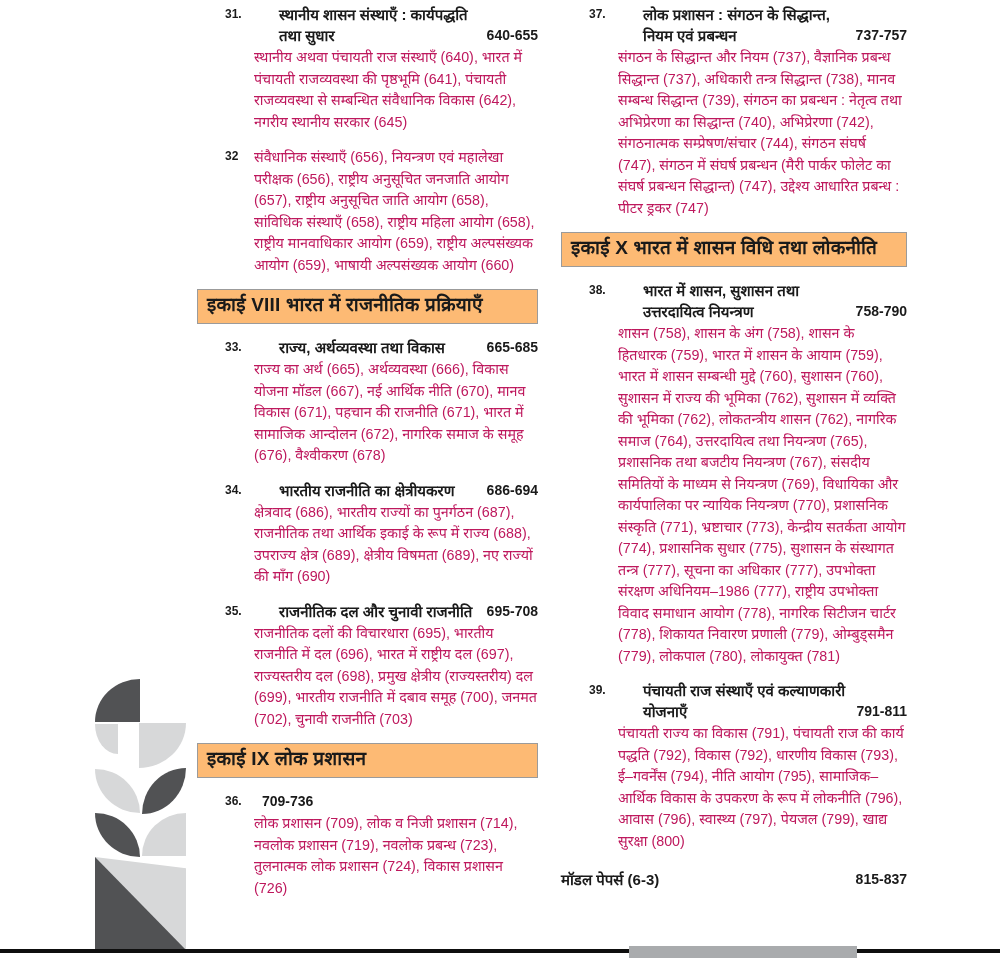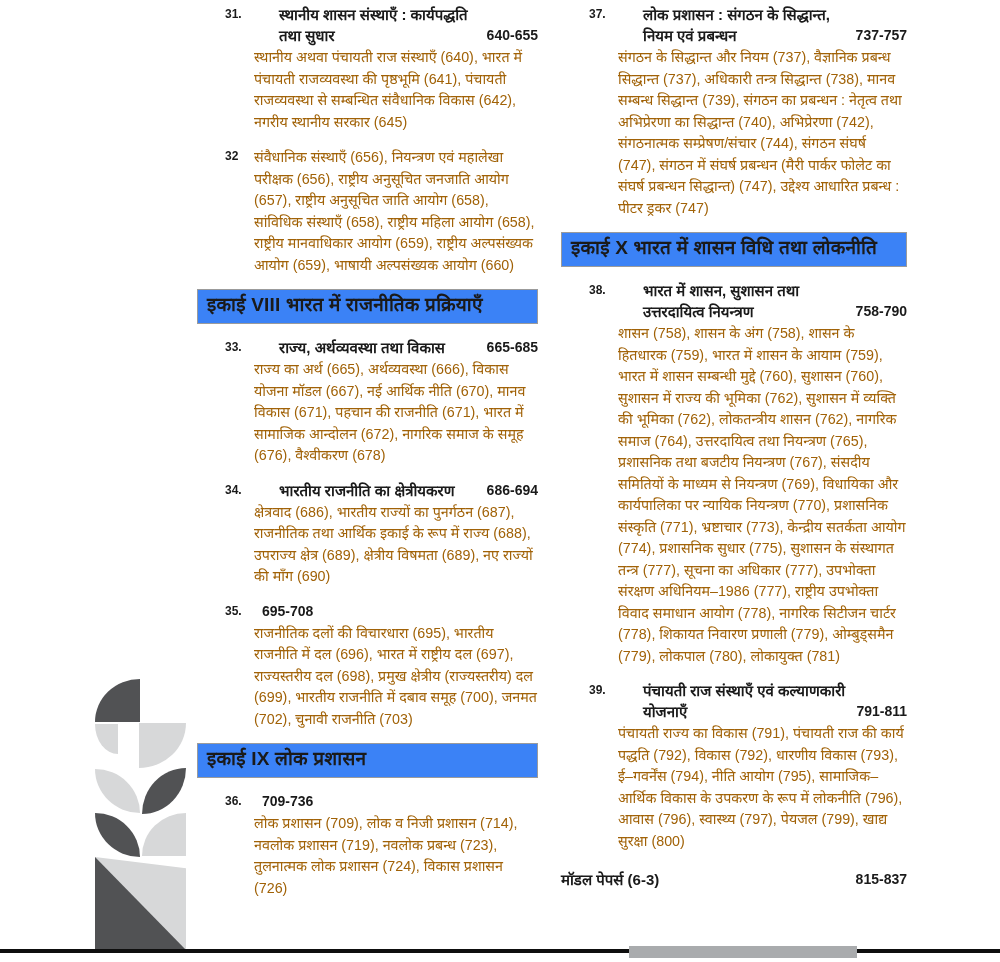--- a/index.html
+++ b/index.html
@@ -11,24 +11,24 @@
   .col{position:absolute;top:4px;}
   .col-left{left:197px;width:341px;}
   .col-right{left:561px;width:346px;}
 
   .toc-item{display:flex;margin-bottom:13px;}
   .toc-item .num{flex:none;width:29px;font-weight:bold;font-size:12px;line-height:21px;margin-left:28px;}
   .toc-item .content{flex:1;min-width:0;}
   .title-row{display:flex;align-items:flex-end;}
   .title{flex:1;font-weight:bold;font-size:15px;line-height:21px;margin-left:25px;}
   .range{flex:none;margin-left:8px;font-weight:bold;font-size:14px;line-height:21px;white-space:nowrap;}
-  .body-text{font-size:14.3px;line-height:21.5px;color:#a16207;margin-top:1px;}
+  .body-text{font-size:14.3px;line-height:21.5px;color:#be185d;margin-top:1px;}
 
   .unit-box{
-    border:1.5px solid #9b9b9b;background:#3b82f6;
+    border:1.5px solid #9b9b9b;background:#fdba74;
     padding:3px 9px 6px 9px;margin:10px 0 13px 0;
     font-weight:bold;font-size:19px;line-height:24px;letter-spacing:.2px;
   }
   .model-row{display:flex;align-items:flex-end;font-weight:bold;margin-top:17px;}
   .model-row .label{flex:1;font-size:15px;line-height:21px;}
   .model-row .range{font-size:14px;}
 
   
   .logo{position:absolute;left:95px;top:677px;width:96px;height:273px;}
   .logo .shp{position:absolute;}
@@ -92,20 +92,21 @@
         <span class="range">686-694</span>
       </div>
       <div class="body-text">क्षेत्रवाद (686), भारतीय राज्यों का पुनर्गठन (687), राजनीतिक तथा आर्थिक इकाई के रूप में राज्य (688), उपराज्य क्षेत्र (689), क्षेत्रीय विषमता (689), नए राज्यों की माँग (690)</div>
     </div>
   </div>
 
   <div class="toc-item">
     <span class="num">35.</span>
     <div class="content">
       <div class="title-row">
+        <span class="title">राजनीतिक दल और चुनावी राजनीति</span>
         <span class="range">695-708</span>
       </div>
       <div class="body-text">राजनीतिक दलों की विचारधारा (695), भारतीय राजनीति में दल (696), भारत में राष्ट्रीय दल (697), राज्यस्तरीय दल (698), प्रमुख क्षेत्रीय (राज्यस्तरीय) दल (699), भारतीय राजनीति में दबाव समूह (700), जनमत (702), चुनावी राजनीति (703)</div>
     </div>
   </div>
 
   <div class="unit-box">इकाई IX लोक प्रशासन</div>
 
   <div class="toc-item">
     <span class="num">36.</span>

